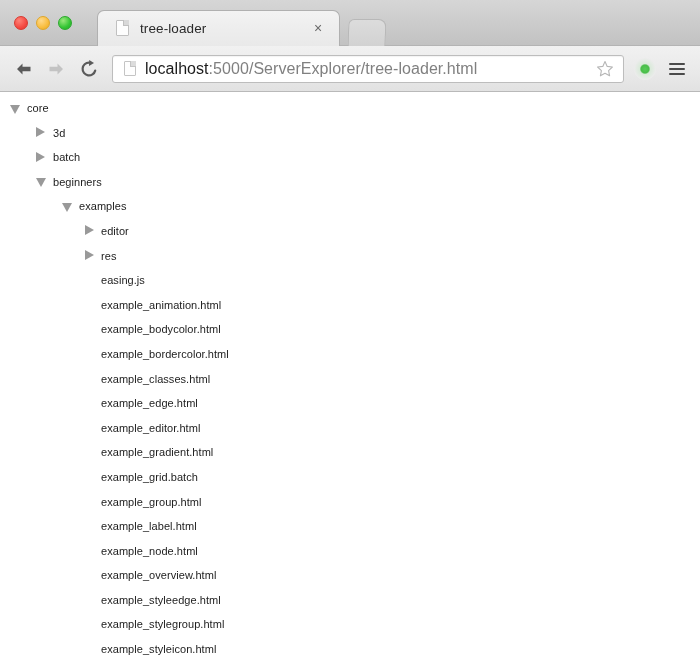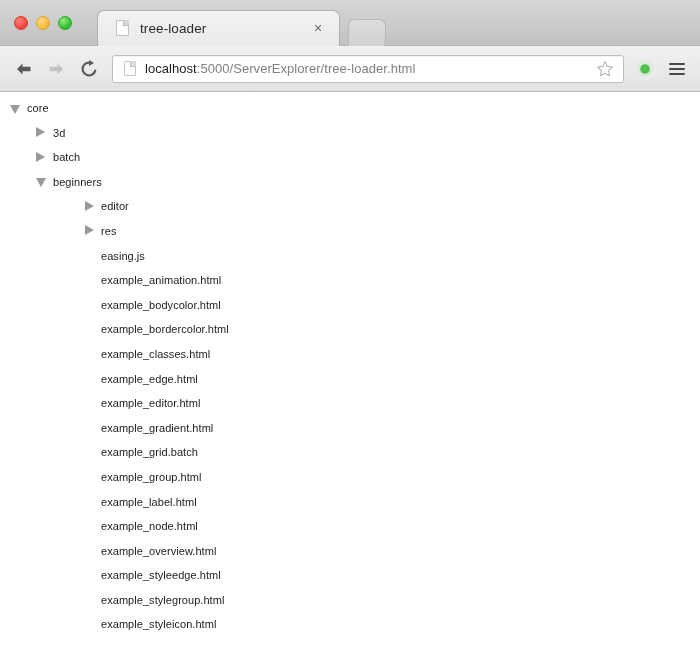--- a/index.html
+++ b/index.html
@@ -193,21 +193,21 @@
     position: absolute;
     top: -1px;
     right: -1px;
     width: 5px;
     height: 5px;
     background: #dcdcdc;
     border-left: 1px solid #c4c4c4;
     border-bottom: 1px solid #c4c4c4;
   }
   .omnibox-url {
-    font-size: 13px;
+    font-size: 16px;
     color: #808080;
     white-space: nowrap;
     overflow: hidden;
     letter-spacing: 0.05px;
     flex: 1 1 auto;
   }
   .omnibox-url .host { color: #1b1b1b; }
 
   .star-btn {
     width: 24px;
@@ -384,20 +384,24 @@
         </div>
         <div class="tree-row">
           <span class="tree-arrow collapsed" style="left: 36px; border-left-color: rgb(153, 153, 153); border-top-color: transparent;"></span>
           <span class="tree-label" style="left: 53px; color: rgb(28, 28, 28);">batch</span>
         </div>
         <div class="tree-row">
           <span class="tree-arrow expanded" style="left: 36px; border-left-color: transparent; border-top-color: rgb(153, 153, 153);"></span>
           <span class="tree-label" style="left: 53px; color: rgb(28, 28, 28);">beginners</span>
         </div>
         <div class="tree-row">
+          <span class="tree-arrow expanded" style="left: 62px; border-left-color: transparent; border-top-color: rgb(153, 153, 153);"></span>
+          <span class="tree-label" style="left: 79px; color: rgb(28, 28, 28);">examples</span>
+        </div>
+        <div class="tree-row">
           <span class="tree-arrow collapsed" style="left: 85px; border-left-color: rgb(153, 153, 153); border-top-color: transparent;"></span>
           <span class="tree-label" style="left: 101px; color: rgb(28, 28, 28);">editor</span>
         </div>
         <div class="tree-row">
           <span class="tree-arrow collapsed" style="left: 85px; border-left-color: rgb(153, 153, 153); border-top-color: transparent;"></span>
           <span class="tree-label" style="left: 101px; color: rgb(28, 28, 28);">res</span>
         </div>
         <div class="tree-row">
           <span class="tree-label" style="left: 101px; color: rgb(28, 28, 28);">easing.js</span>
         </div>

